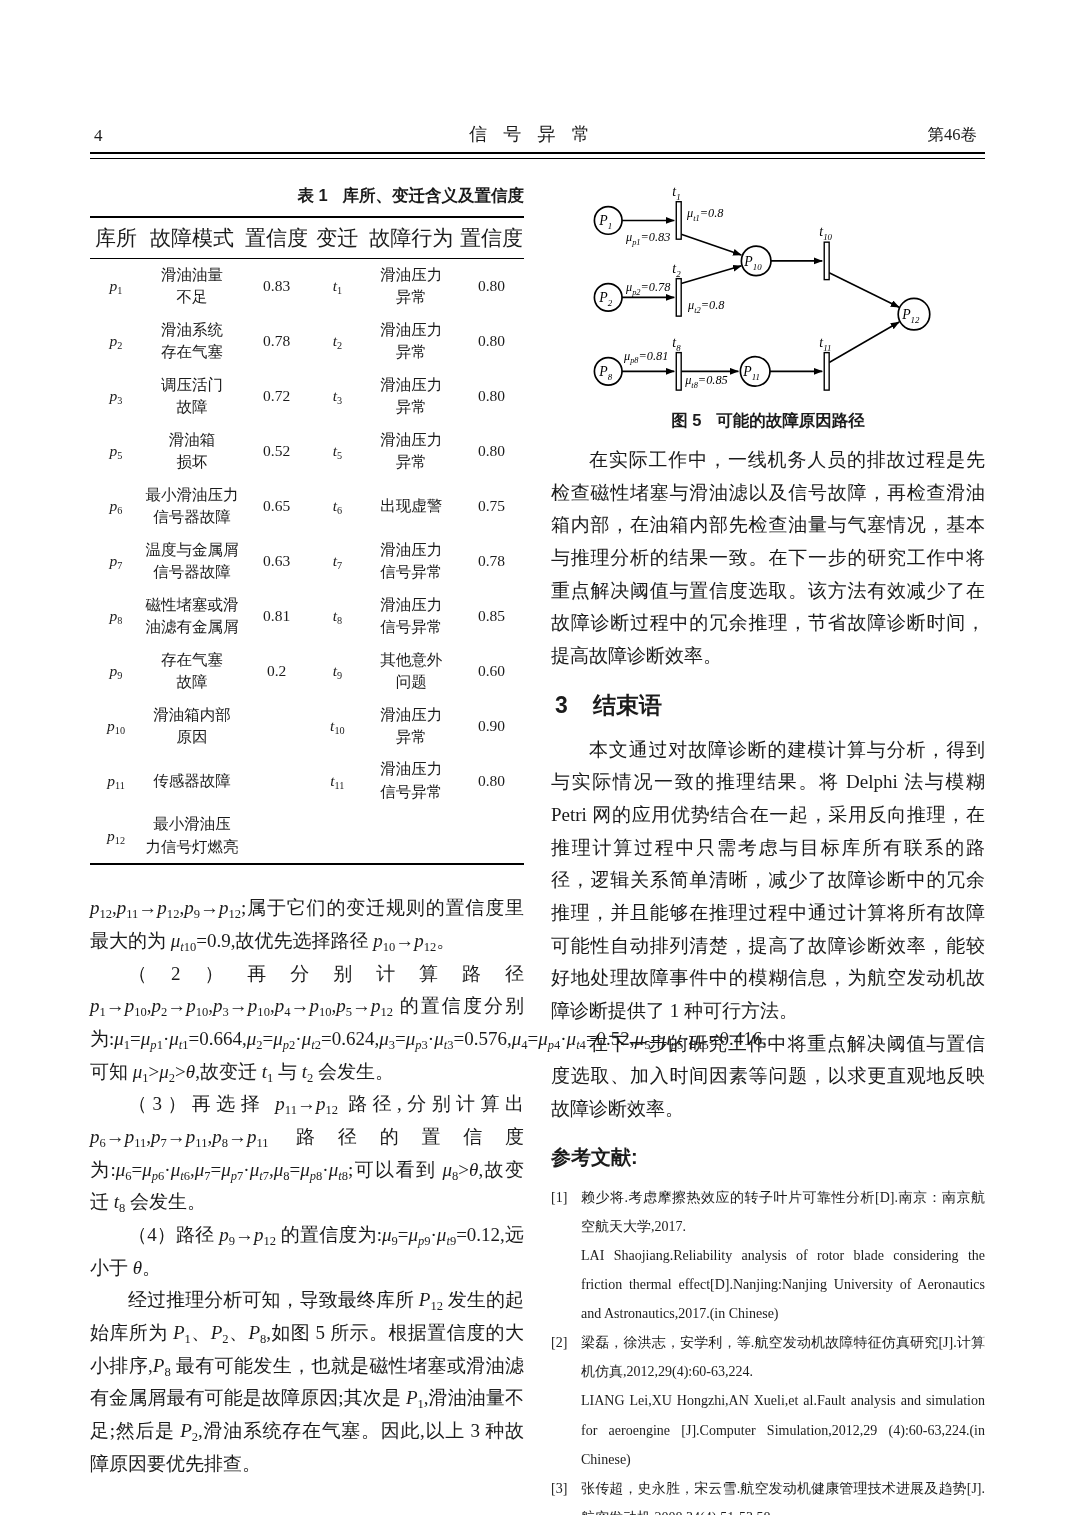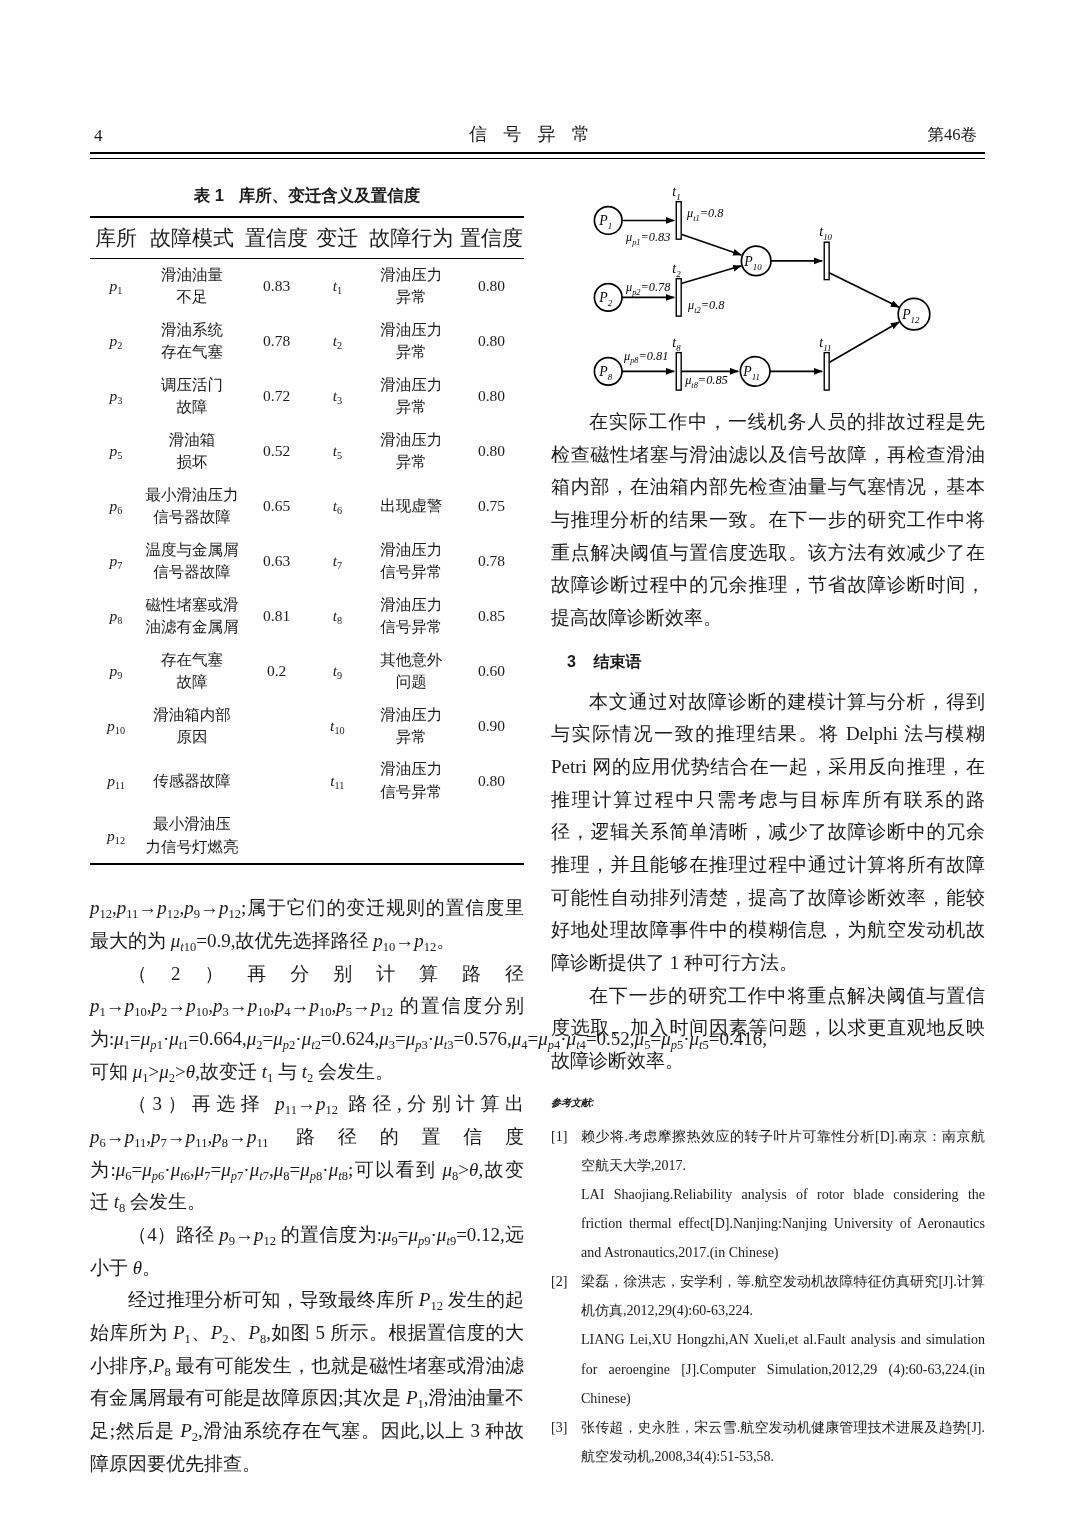--- a/index.html
+++ b/index.html
@@ -13,21 +13,21 @@
   .running-head { position:relative; height:26px; font-size:17px; }
   .rh-page { position:absolute; left:4px; bottom:0; }
   .rh-title { position:absolute; left:50%; transform:translateX(-50%); bottom:0;
               font-size:18px; letter-spacing:0.9em; white-space:nowrap; }
   .rh-vol { position:absolute; right:8px; bottom:0; font-size:16.5px; }
   .rule-double { margin-top:6px; height:4px; border-top:2.2px solid #000; border-bottom:1.4px solid #000; }
   
   .columns { display:flex; gap:27px; margin-top:22px; }
   .col { width:434px; }
   
-  .table-title { text-align:center; font-family:"Liberation Sans","DejaVu Sans",sans-serif;
+  .table-title { text-align:right; font-family:"Liberation Sans","DejaVu Sans",sans-serif;
                  font-weight:bold; font-size:16.5px; margin:4px 0 9px; }
   .table-title .gap { margin-left:0.9em; }
   table.t1 { width:100%; border-collapse:collapse; border-top:2px solid #000;
              border-bottom:2px solid #000; font-size:15.5px; }
   .t1 th { border-bottom:1.3px solid #000; font-weight:normal; font-size:21px;
            padding:6px 1px; text-align:center; }
   .t1 td { text-align:center; vertical-align:middle; padding:5px 1px;
            line-height:1.45; white-space:pre-line; }
   
   .para { font-size:19px; line-height:1.72; text-align:justify; margin:0; }
@@ -41,25 +41,25 @@
   .petri-circle { fill:#fff; stroke:#000; stroke-width:1.7; }
   .petri-bar { fill:#fff; stroke:#000; stroke-width:1.4; }
   .svg-label { font-family:"Liberation Serif","DejaVu Serif",serif; font-style:italic;
                font-size:14px; fill:#000; }
   .svg-mu { font-size:12.5px; }
   .fig-caption { text-align:center; font-family:"Liberation Sans","DejaVu Sans",sans-serif;
                  font-weight:bold; font-size:16.5px; margin:4px 0 12px; }
   .fig-caption .gap { margin-left:0.9em; }
   
   .section-heading { font-family:"Liberation Sans","DejaVu Sans",sans-serif; font-weight:bold;
-                     font-size:16px; margin:17px 16px 13px; }
+                     font-size:23px; margin:17px 4px 13px; }
   .section-heading .gap { margin-left:1.1em; }
   
   .refs-heading { font-family:"Liberation Sans","DejaVu Sans",sans-serif; font-weight:bold;
-                  font-size:10px; margin:18px 0 12px;font-style:italic; }
+                  font-size:20px; margin:18px 0 12px; }
   .ref { position:relative; padding-left:30px; font-size:14px; line-height:2.08;
          text-align:justify; margin:0; }
   .ref-label { position:absolute; left:0; top:0; }
 </style>
 </head>
 <body>
 
 <div class="page">
 
   <div class="running-head">
@@ -265,20 +265,23 @@
 
           <text class="svg-label svg-mu" x="76" y="61"><tspan>μ</tspan><tspan dy="3.5" font-size="8.5">p1</tspan><tspan dy="-3.5">=0.83</tspan></text>
           <text class="svg-label svg-mu" x="138" y="37"><tspan>μ</tspan><tspan dy="3.5" font-size="8.5">t1</tspan><tspan dy="-3.5">=0.8</tspan></text>
           <text class="svg-label svg-mu" x="76" y="112"><tspan>μ</tspan><tspan dy="3.5" font-size="8.5">p2</tspan><tspan dy="-3.5">=0.78</tspan></text>
           <text class="svg-label svg-mu" x="139" y="130"><tspan>μ</tspan><tspan dy="3.5" font-size="8.5">t2</tspan><tspan dy="-3.5">=0.8</tspan></text>
           <text class="svg-label svg-mu" x="74" y="181"><tspan>μ</tspan><tspan dy="3.5" font-size="8.5">p8</tspan><tspan dy="-3.5">=0.81</tspan></text>
           <text class="svg-label svg-mu" x="136" y="206"><tspan>μ</tspan><tspan dy="3.5" font-size="8.5">t8</tspan><tspan dy="-3.5">=0.85</tspan></text>
         </svg>
       </div>
 
+      <div class="fig-caption">
+        <span>图 5</span><span class="gap">可能的故障原因路径</span>
+      </div>
 
       <p class="para indent">在实际工作中，一线机务人员的排故过程是先检查磁性堵塞与滑油滤以及信号故障，再检查滑油箱内部，在油箱内部先检查油量与气塞情况，基本与推理分析的结果一致。在下一步的研究工作中将重点解决阈值与置信度选取。该方法有效减少了在故障诊断过程中的冗余推理，节省故障诊断时间，提高故障诊断效率。</p>
 
       <div class="section-heading">
         <span>3</span><span class="gap">结束语</span>
       </div>
 
       <p class="para indent">本文通过对故障诊断的建模计算与分析，得到与实际情况一致的推理结果。将 Delphi 法与模糊 Petri 网的应用优势结合在一起，采用反向推理，在推理计算过程中只需考虑与目标库所有联系的路径，逻辑关系简单清晰，减少了故障诊断中的冗余推理，并且能够在推理过程中通过计算将所有故障可能性自动排列清楚，提高了故障诊断效率，能较好地处理故障事件中的模糊信息，为航空发动机故障诊断提供了 1 种可行方法。</p>
       <p class="para indent">在下一步的研究工作中将重点解决阈值与置信度选取、加入时间因素等问题，以求更直观地反映故障诊断效率。</p>
 

